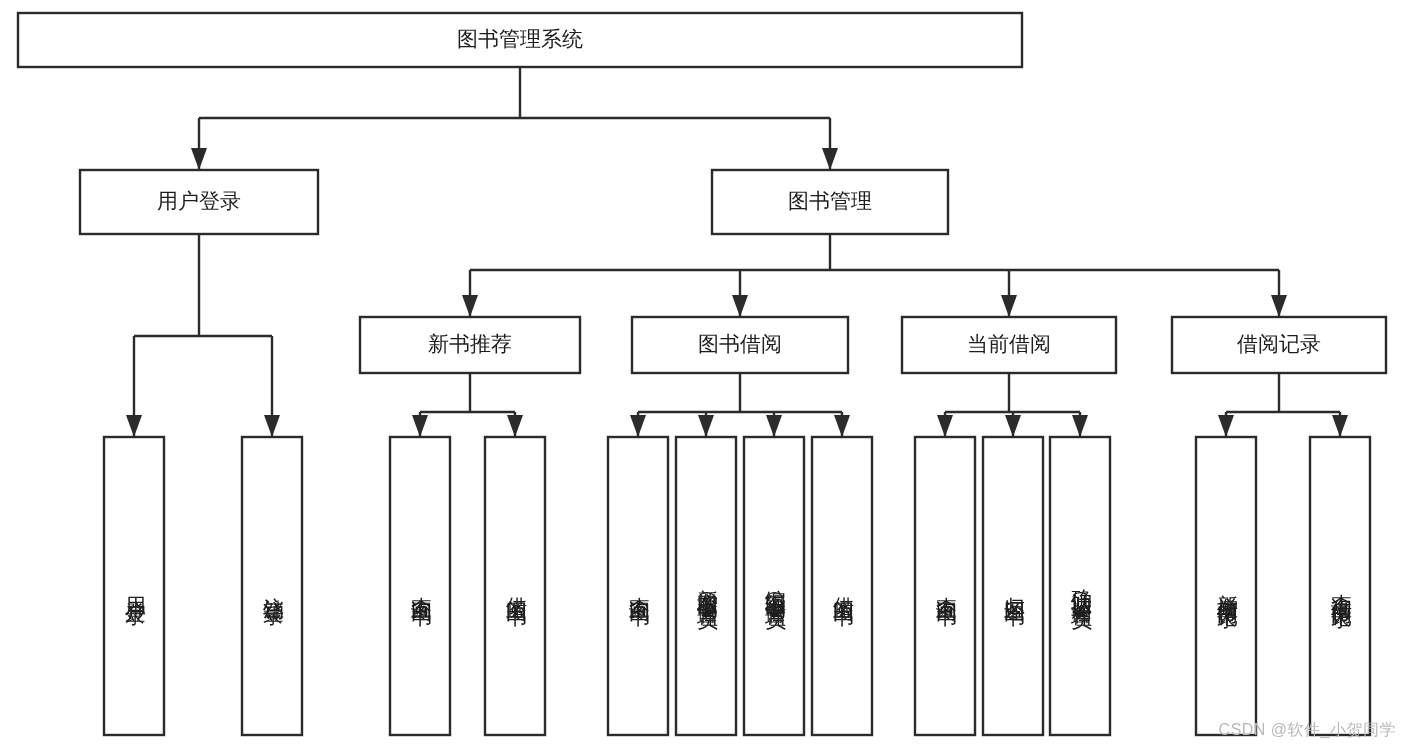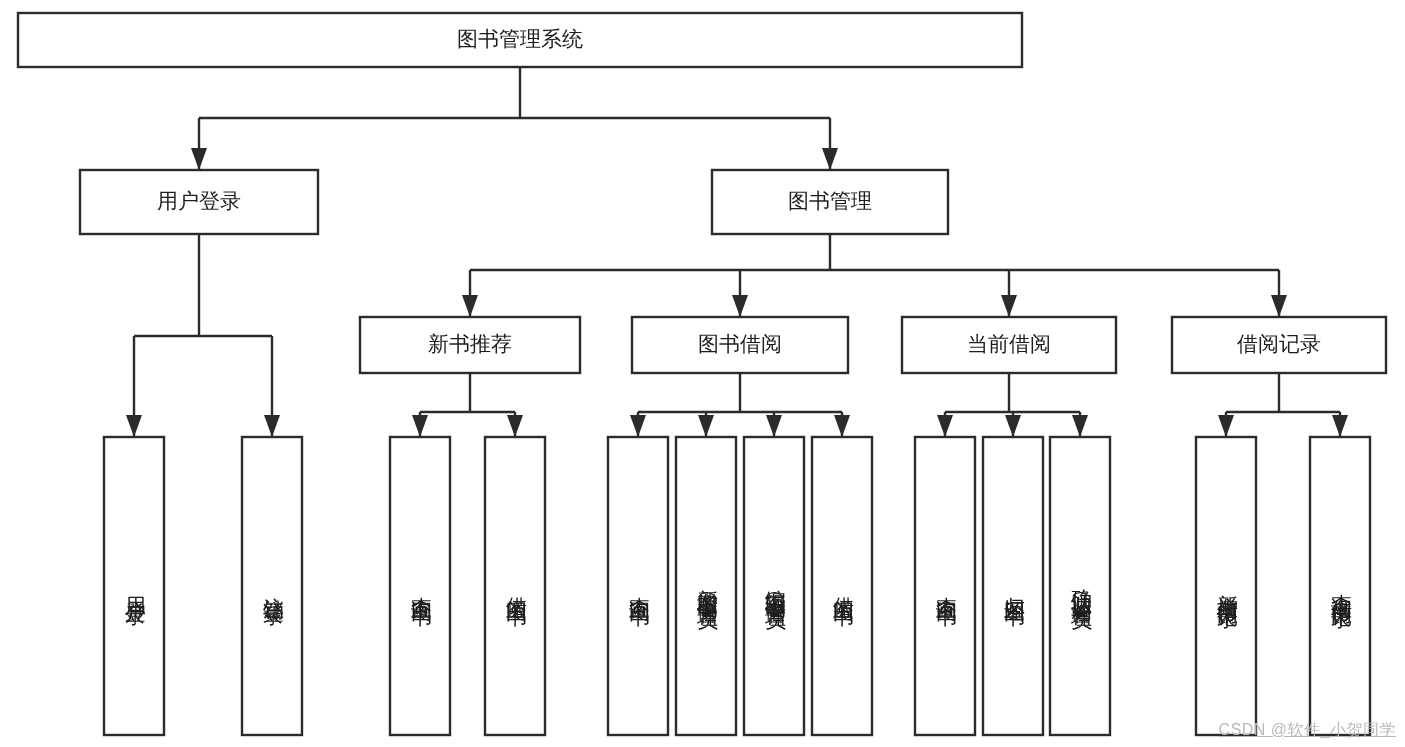--- a/index.html
+++ b/index.html
@@ -64,21 +64,20 @@
     position: absolute;
     right: 9px;
     bottom: 6px;
     font-family: "Liberation Sans", "DejaVu Sans", sans-serif;
     font-size: 16px;
     color: #b9b9b9;
     letter-spacing: 0.5px;
     user-select: none;
     pointer-events: none;
     white-space: nowrap;
-    text-decoration: underline;
   }
 </style>
 </head>
 <body>
 
 <div id="diagram-root">
 
   <svg id="flow" viewBox="0 0 1405 747">
     <g id="edges-layer">
         <line x1="520" y1="67" x2="520" y2="118" class="edge"></line>

